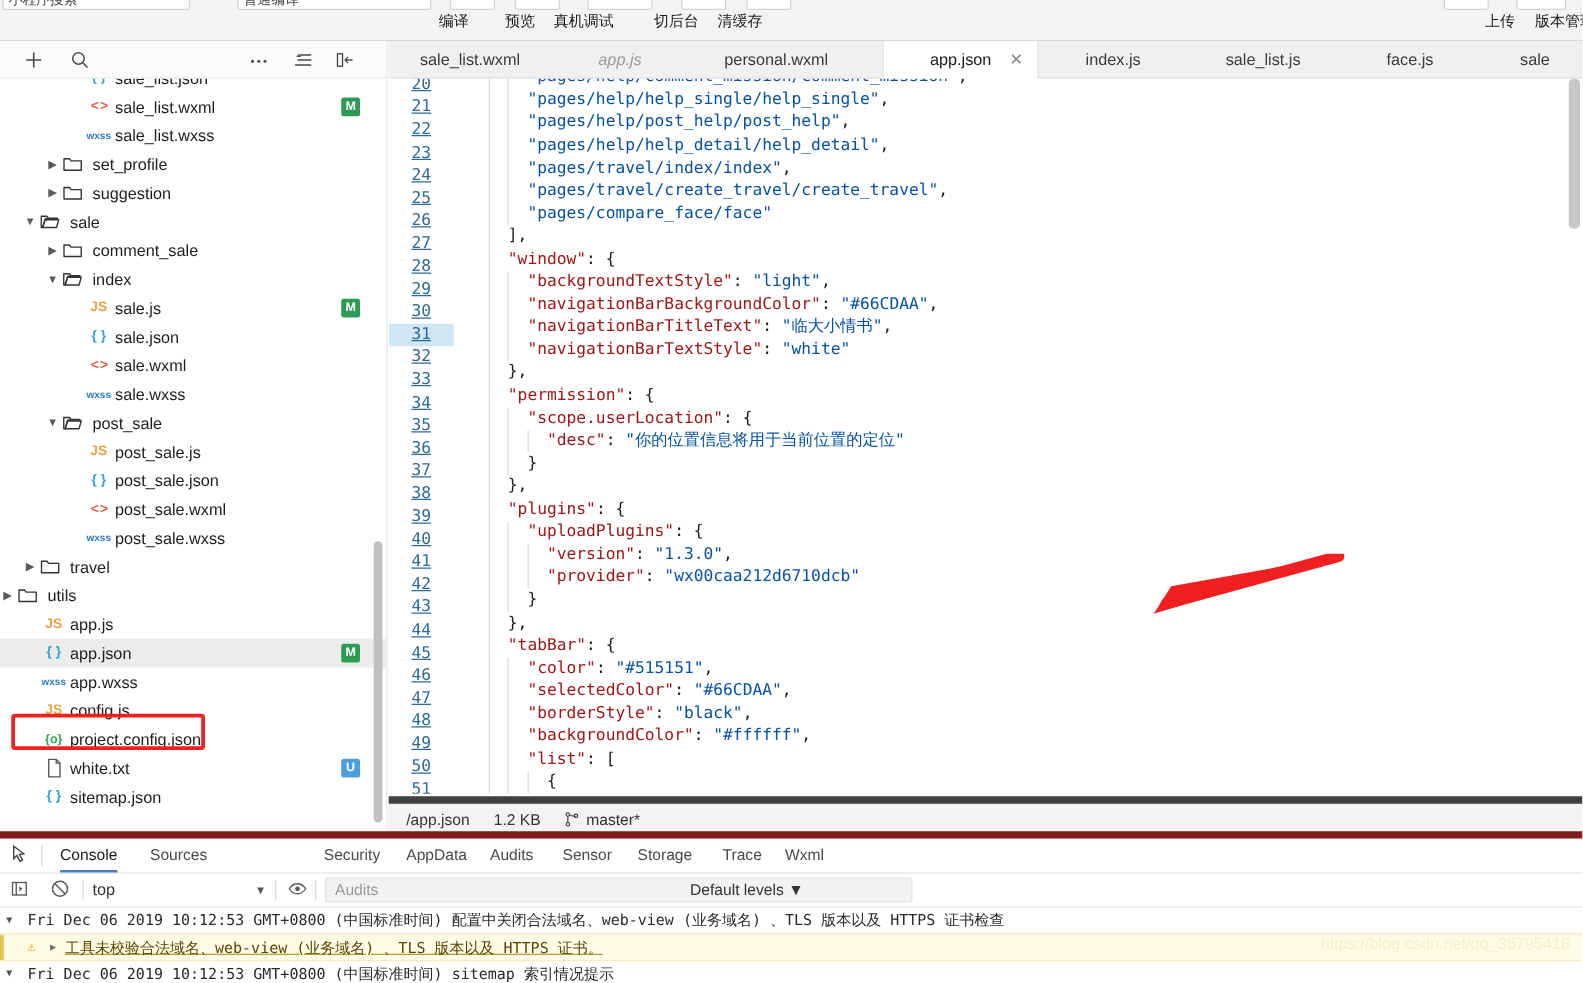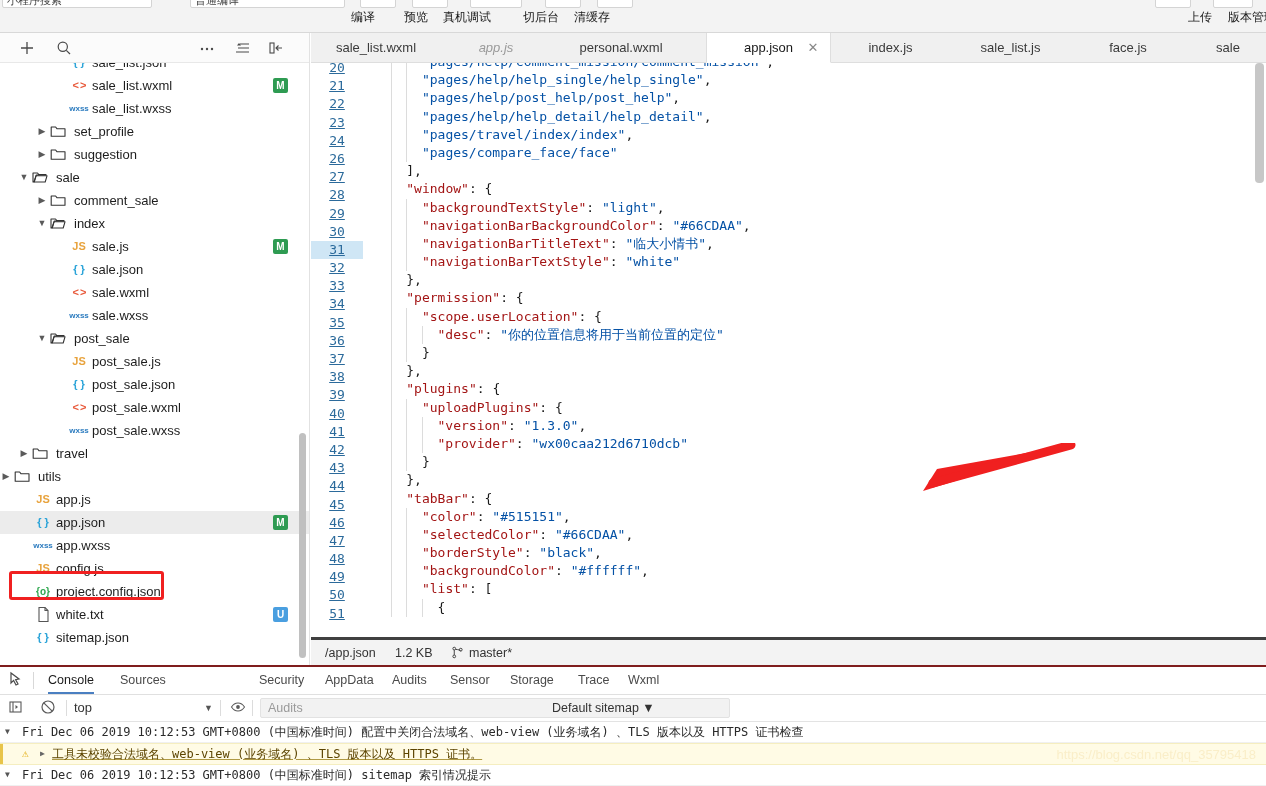--- a/index.html
+++ b/index.html
@@ -300,21 +300,21 @@
     background: #c7c7c7;
     border-radius: 4px;
   }
 
   .statusbar {
     position: absolute;
     bottom: 0; left: 0;
     width: 955px;
     height: 28px;
     background: #f3f3f3;
-    border-top: 3px solid #404040;
+    border-top: 6px solid #404040;
     box-sizing: border-box;
   }
   .sb-item {
     position: absolute;
     top: 6px;
     font-size: 12.5px;
     color: #333;
     white-space: nowrap;
     font-family: "Liberation Sans", sans-serif;
   }
@@ -329,21 +329,21 @@
     pointer-events: none;
   }
 
   
   .devtools {
     position: absolute;
     top: 665px; left: 0;
     width: 1266px;
     height: 121px;
     background: #ffffff;
-    border-top: 2px solid #7f1d1d;
+    border-top: 6px solid #7f1d1d;
     box-sizing: border-box;
   }
   .dt-tabs {
     position: relative;
     height: 27px;
     border-bottom: 1px solid #e0e0e0;
     background: #fff;
   }
   .dt-inspect {
     position: absolute;
@@ -710,20 +710,21 @@
         <div class="etab" style="left: 762px; width: 110px;"><span>face.js</span></div>
         <div class="etab" style="left: 882px; width: 70px;"><span>sale</span></div>
       </div>
     <div class="codearea">
       <div class="code-inner" id="code-inner">
           <div class="cline"><div class="gutter">20</div><div class="indent-guide" style="left: 79.64px;"></div><div class="indent-guide" style="left: 95.28px;"></div><div class="ctext" style="left: 110.92px;"><span class="tok-str">"pages/help/comment_mission/comment_mission"</span><span class="tok-punct">,</span></div></div>
           <div class="cline"><div class="gutter">21</div><div class="indent-guide" style="left: 79.64px;"></div><div class="indent-guide" style="left: 95.28px;"></div><div class="ctext" style="left: 110.92px;"><span class="tok-str">"pages/help/help_single/help_single"</span><span class="tok-punct">,</span></div></div>
           <div class="cline"><div class="gutter">22</div><div class="indent-guide" style="left: 79.64px;"></div><div class="indent-guide" style="left: 95.28px;"></div><div class="ctext" style="left: 110.92px;"><span class="tok-str">"pages/help/post_help/post_help"</span><span class="tok-punct">,</span></div></div>
           <div class="cline"><div class="gutter">23</div><div class="indent-guide" style="left: 79.64px;"></div><div class="indent-guide" style="left: 95.28px;"></div><div class="ctext" style="left: 110.92px;"><span class="tok-str">"pages/help/help_detail/help_detail"</span><span class="tok-punct">,</span></div></div>
           <div class="cline"><div class="gutter">24</div><div class="indent-guide" style="left: 79.64px;"></div><div class="indent-guide" style="left: 95.28px;"></div><div class="ctext" style="left: 110.92px;"><span class="tok-str">"pages/travel/index/index"</span><span class="tok-punct">,</span></div></div>
+          <div class="cline"><div class="gutter">25</div><div class="indent-guide" style="left: 79.64px;"></div><div class="indent-guide" style="left: 95.28px;"></div><div class="ctext" style="left: 110.92px;"><span class="tok-str">"pages/travel/create_travel/create_travel"</span><span class="tok-punct">,</span></div></div>
           <div class="cline"><div class="gutter">26</div><div class="indent-guide" style="left: 79.64px;"></div><div class="indent-guide" style="left: 95.28px;"></div><div class="ctext" style="left: 110.92px;"><span class="tok-str">"pages/compare_face/face"</span></div></div>
           <div class="cline"><div class="gutter">27</div><div class="indent-guide" style="left: 79.64px;"></div><div class="ctext" style="left: 95.28px;"><span class="tok-punct">]</span><span class="tok-punct">,</span></div></div>
           <div class="cline"><div class="gutter">28</div><div class="indent-guide" style="left: 79.64px;"></div><div class="ctext" style="left: 95.28px;"><span class="tok-key">"window"</span><span class="tok-punct">:</span><span class="tok-punct"> </span><span class="tok-punct">{</span></div></div>
           <div class="cline"><div class="gutter">29</div><div class="indent-guide" style="left: 79.64px;"></div><div class="indent-guide" style="left: 95.28px;"></div><div class="ctext" style="left: 110.92px;"><span class="tok-key">"backgroundTextStyle"</span><span class="tok-punct">:</span><span class="tok-punct"> </span><span class="tok-str">"light"</span><span class="tok-punct">,</span></div></div>
           <div class="cline"><div class="gutter">30</div><div class="indent-guide" style="left: 79.64px;"></div><div class="indent-guide" style="left: 95.28px;"></div><div class="ctext" style="left: 110.92px;"><span class="tok-key">"navigationBarBackgroundColor"</span><span class="tok-punct">:</span><span class="tok-punct"> </span><span class="tok-str">"#66CDAA"</span><span class="tok-punct">,</span></div></div>
           <div class="cline"><div class="gutter cur">31</div><div class="indent-guide" style="left: 79.64px;"></div><div class="indent-guide" style="left: 95.28px;"></div><div class="ctext" style="left: 110.92px;"><span class="tok-key">"navigationBarTitleText"</span><span class="tok-punct">:</span><span class="tok-punct"> </span><span class="tok-str">"临大小情书"</span><span class="tok-punct">,</span></div></div>
           <div class="cline"><div class="gutter">32</div><div class="indent-guide" style="left: 79.64px;"></div><div class="indent-guide" style="left: 95.28px;"></div><div class="ctext" style="left: 110.92px;"><span class="tok-key">"navigationBarTextStyle"</span><span class="tok-punct">:</span><span class="tok-punct"> </span><span class="tok-str">"white"</span></div></div>
           <div class="cline"><div class="gutter">33</div><div class="indent-guide" style="left: 79.64px;"></div><div class="ctext" style="left: 95.28px;"><span class="tok-punct">}</span><span class="tok-punct">,</span></div></div>
           <div class="cline"><div class="gutter">34</div><div class="indent-guide" style="left: 79.64px;"></div><div class="ctext" style="left: 95.28px;"><span class="tok-key">"permission"</span><span class="tok-punct">:</span><span class="tok-punct"> </span><span class="tok-punct">{</span></div></div>
           <div class="cline"><div class="gutter">35</div><div class="indent-guide" style="left: 79.64px;"></div><div class="indent-guide" style="left: 95.28px;"></div><div class="ctext" style="left: 110.92px;"><span class="tok-key">"scope.userLocation"</span><span class="tok-punct">:</span><span class="tok-punct"> </span><span class="tok-punct">{</span></div></div>
@@ -804,21 +805,21 @@
     <div class="fb-caret">▼</div>
     <div class="fb-sep" style="left:220px"></div>
     <div class="fb-icon" style="left:230px">
       <svg width="16" height="16" viewBox="0 0 16 16">
           <path d="M1.5 8S4 4 8 4s6.5 4 6.5 4-2.5 4-6.5 4S1.5 8 1.5 8z" stroke="#5a5a5a" stroke-width="1.1" fill="none"></path>
           <circle cx="8" cy="8" r="1.9" fill="#5a5a5a"></circle>
         </svg>
     </div>
     <div class="fb-sep" style="left:252px"></div>
     <div class="fb-filter">Audits</div>
-    <div class="fb-levels">Default sitemap ▼</div>
+    <div class="fb-levels">Default levels ▼</div>
   </div>
   <div class="console-rows" id="console-rows">
       <div class="crow">
         <div class="crow-disc">▼</div>
         <div class="crow-text">Fri Dec 06 2019 10:12:53 GMT+0800 (中国标准时间) 配置中关闭合法域名、web-view (业务域名) 、TLS 版本以及 HTTPS 证书检查</div>
       </div>
       <div class="crow warn">
         <div class="warn-bar"></div>
         <div class="warn-tri">⚠</div>
         <div class="warn-arrow">▶</div>

